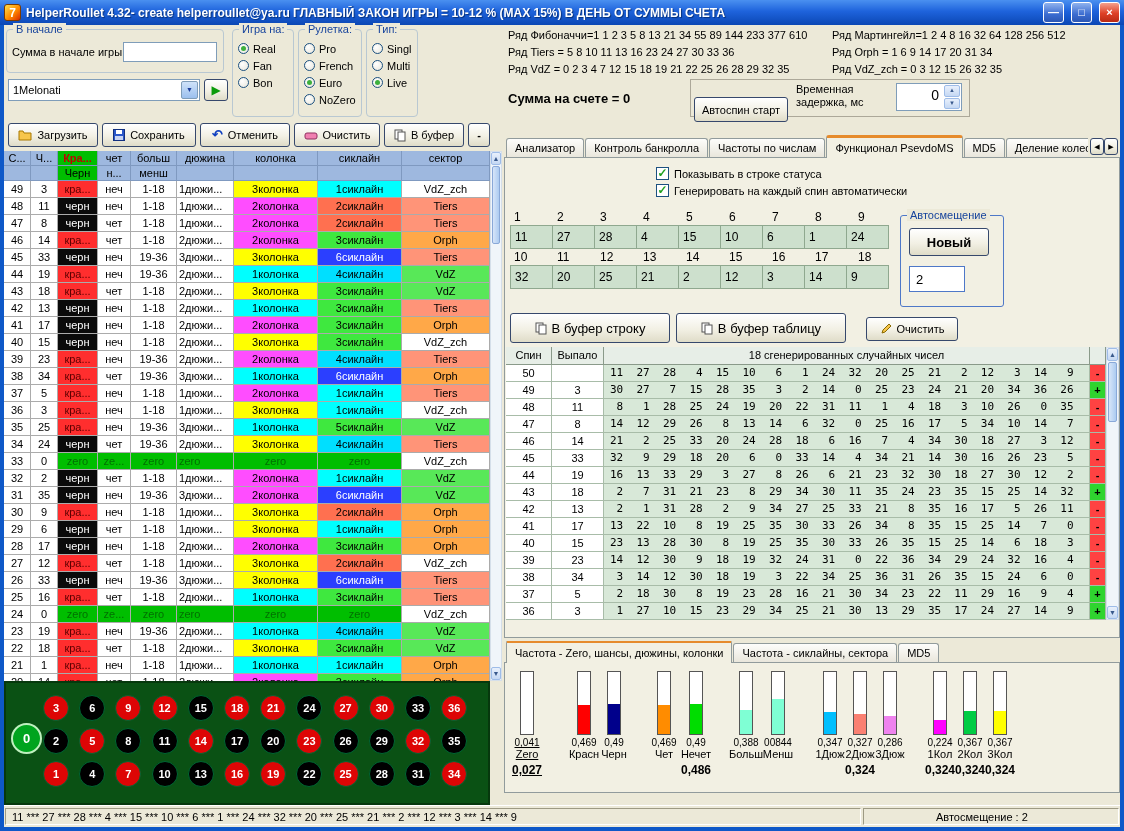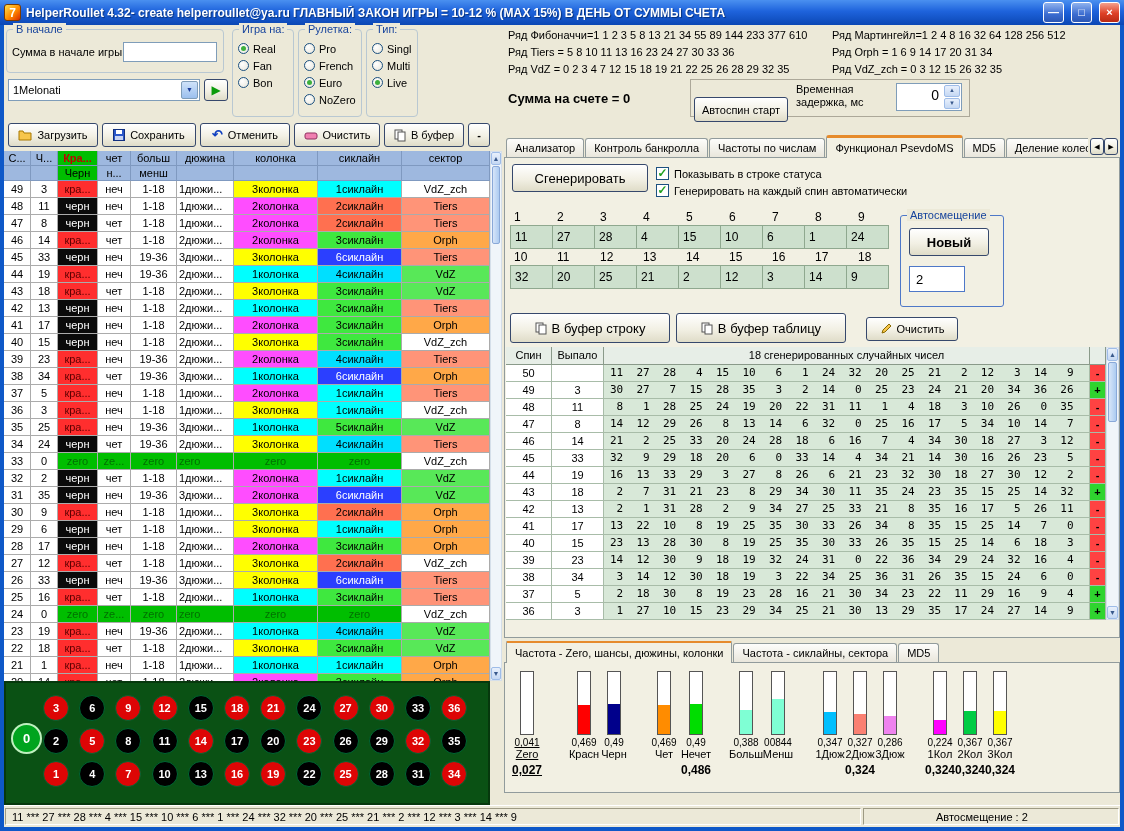--- a/index.html
+++ b/index.html
@@ -694,23 +694,20 @@
       </div>
     <div class="btn" style="position:absolute; left:1086px; top:113px; width:14px; height:17px; font-size:7px;">
         <span>◀</span>
       </div>
     <div class="btn" style="position:absolute; left:1100px; top:113px; width:14px; height:17px; font-size:7px;">
         <span>▶</span>
       </div>
 
     <div class="panel" style="left:500px; top:132px; width:616px; height:481px;"></div>
 
-    <div class="btn btn-big" style="position:absolute; left:508px; top:139px; width:136px; height:28px;">
-      <span>Сгенерировать</span>
-    </div>
     <div class="checkbox" style="position:absolute; left:652px; top:142px;">
       <span class="cb-box"><span>✓</span></span>
       <span>Показывать в строке статуса</span>
     </div>
     <div class="checkbox" style="position:absolute; left:652px; top:159px;">
       <span class="cb-box"><span>✓</span></span>
       <span>Генерировать на каждый спин автоматически</span>
     </div>
 
     <div style="left:506px; top:184px;">

